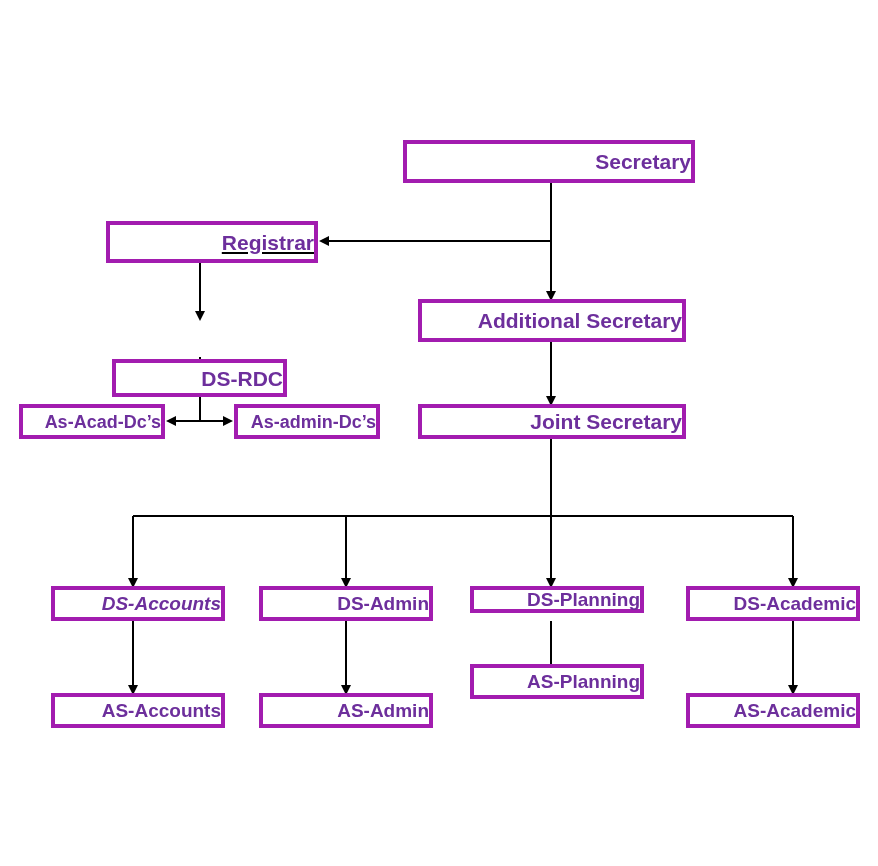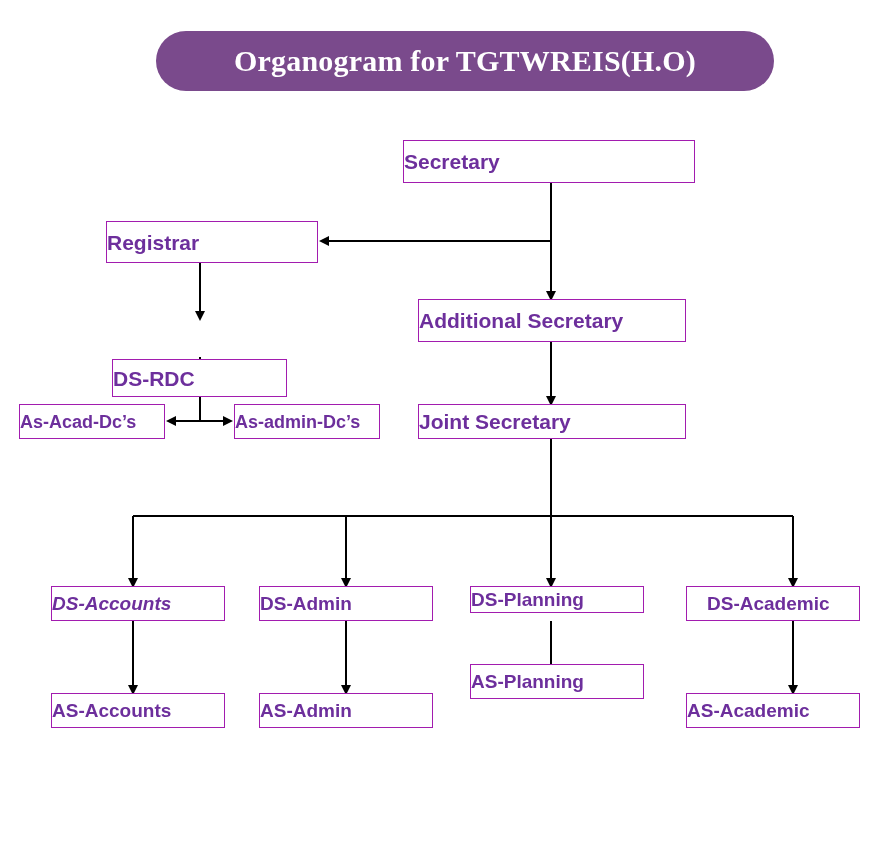--- a/index.html
+++ b/index.html
@@ -43,45 +43,42 @@
     font-weight: bold;
     font-size: 30px;
     color: #ffffff;
     letter-spacing: 0.2px;
     white-space: nowrap;
   }
   .node {
     position: absolute;
     box-sizing: border-box;
     background: #ffffff;
-    border: 1px solid #a21caf;
+    border: 4px solid #a21caf;
     display: flex;
     align-items: center;
-    justify-content: flex-start;
+    justify-content: flex-end;
     z-index: 2;
   }
   .node span {
     font-family: "Liberation Sans", sans-serif;
     font-weight: bold;
     color: #6d2f9c;
     white-space: nowrap;
     line-height: 1;
   }
   .n-lg span { font-size: 21px; }
   .n-md span { font-size: 19px; }
   .n-sm span { font-size: 18px; }
 </style>
 </head>
 <body>
 
 <div id="canvas">
 
-  <div class="title-pill">
-    <span>Organogram for TGTWREIS(H.O)</span>
-  </div>
 
   <svg id="edges" viewBox="0 0 878 866" width="878" height="866">
     <defs>
       <marker id="arrowDown" markerWidth="12" markerHeight="12" refX="1" refY="5" orient="auto" markerUnits="userSpaceOnUse">
         <path d="M0,0 L10,5 L0,10 z" fill="#000000"></path>
       </marker>
     </defs>
     <g stroke="#000000" stroke-width="2" fill="none">
 
       <path d="M551,183 L551,292" marker-end="url(#arrowDown)"></path>
@@ -107,21 +104,21 @@
       <path d="M346,621 L346,686" marker-end="url(#arrowDown)"></path>
       <path d="M551,621 L551,686" marker-end="url(#arrowDown)"></path>
       <path d="M793,621 L793,686" marker-end="url(#arrowDown)"></path>
     </g>
   </svg>
 
   <div id="nodes">
       <div class="node n-lg" style="left: 403px; top: 140px; width: 292px; height: 43px;">
         <span>Secretary</span>
       </div>
-      <div class="node n-lg" style="left: 106px; top: 221px; width: 212px; height: 42px;">
+      <div class="node n-lg" style="left: 106px; top: 221px; width: 212px; height: 42px; text-decoration: underline;">
         <span>Registrar</span>
       </div>
       <div class="node n-lg" style="left: 418px; top: 299px; width: 268px; height: 43px;">
         <span>Additional Secretary</span>
       </div>
       <div class="node n-lg" style="left: 112px; top: 319px; width: 175px; height: 38px; margin-top: 40px;">
         <span>DS-RDC</span>
       </div>
       <div class="node n-lg" style="left: 418px; top: 404px; width: 268px; height: 35px;">
         <span>Joint Secretary</span>

